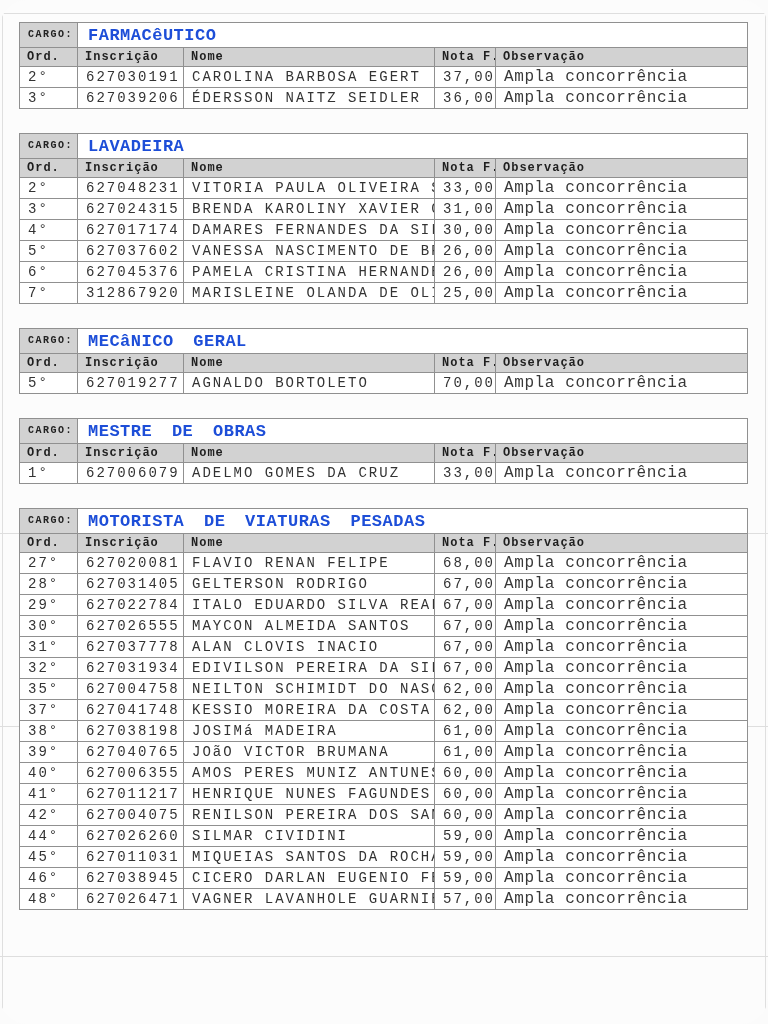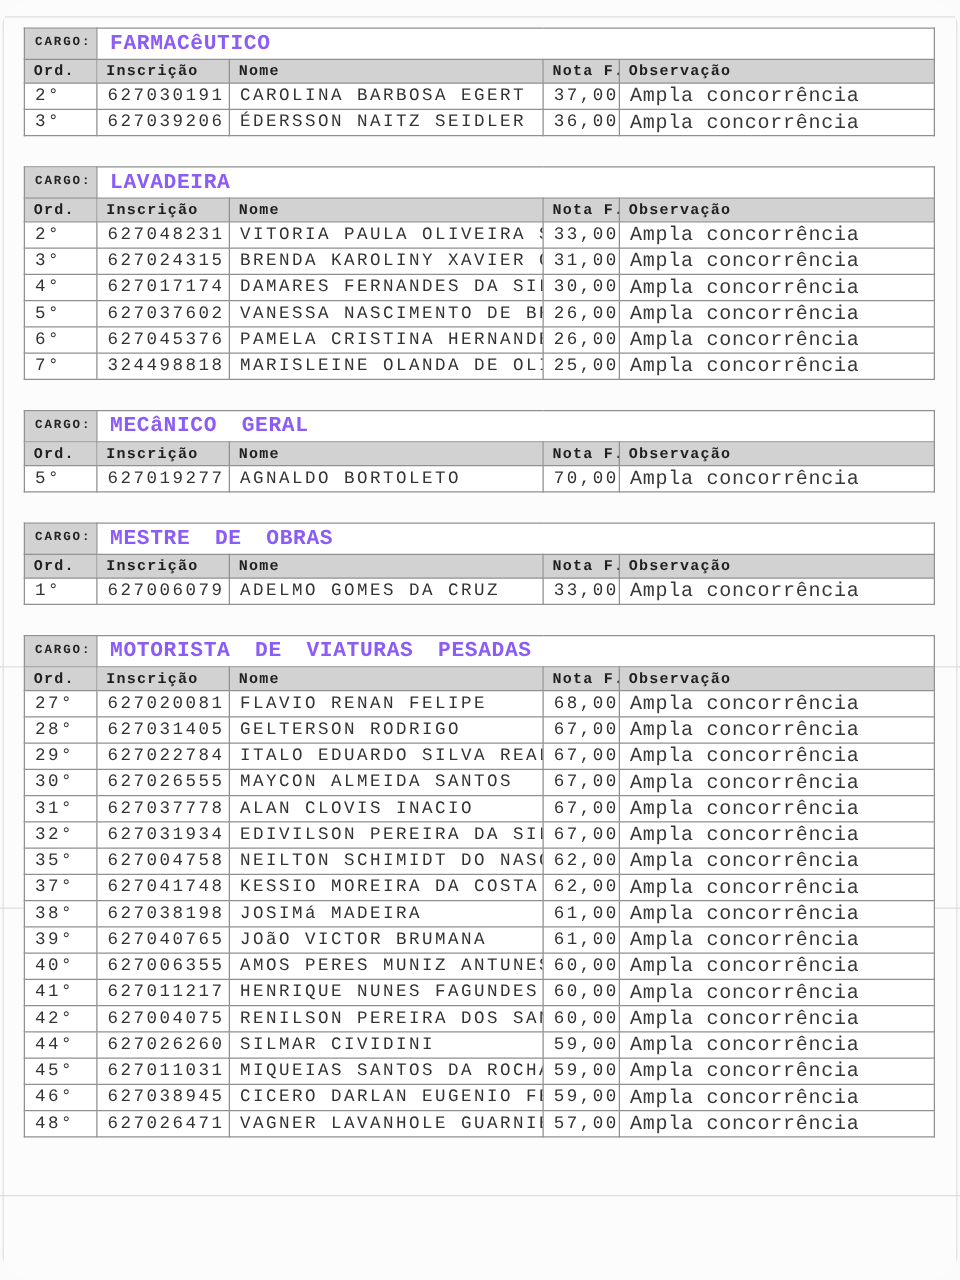--- a/index.html
+++ b/index.html
@@ -52,21 +52,21 @@
     letter-spacing: 1.5px;
     color: #222222;
     padding: 2px 4px 2px 8px;
   }
   .cargo-title {
     background: #ffffff;
     font-size: 17px;
     font-weight: bold;
     letter-spacing: 0.5px;
     word-spacing: 9px;
-    color: #8b5cf6;
+    color: #1d4ed8;
     padding: 2px 4px 2px 10px;
   }
   
   .head-row th {
     height: 19px;
     background: #d2d2d2;
     font-size: 12px;
     font-weight: bold;
     letter-spacing: 1px;
     color: #1f1f1f;
@@ -194,21 +194,21 @@
   <tr class="data-row">
     <td>6°</td>
     <td>627045376</td>
     <td>PAMELA CRISTINA HERNANDES R</td>
     <td class="nota">26,00</td>
     <td class="obs">Ampla concorrência</td>
   </tr>
 
   <tr class="data-row">
     <td>7°</td>
-    <td>324498818</td>
+    <td>312867920</td>
     <td>MARISLEINE OLANDA DE OLIVEI</td>
     <td class="nota">25,00</td>
     <td class="obs">Ampla concorrência</td>
   </tr>
 </tbody>
   </table>
 
   <table class="cargo-table">
     <colgroup>
       <col style="width:58px">

